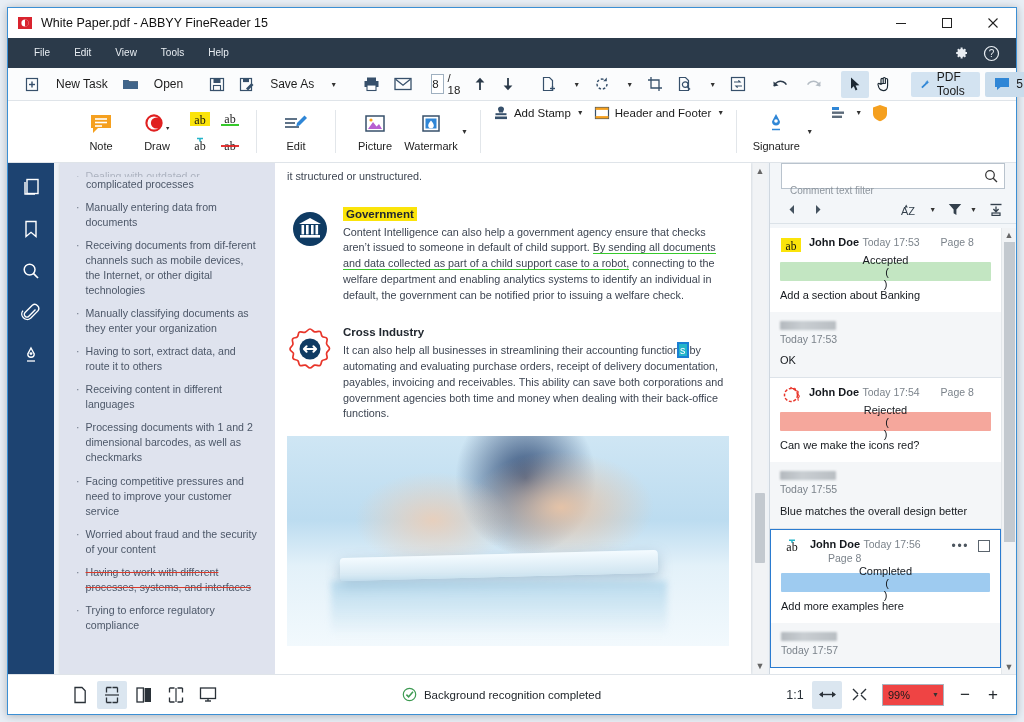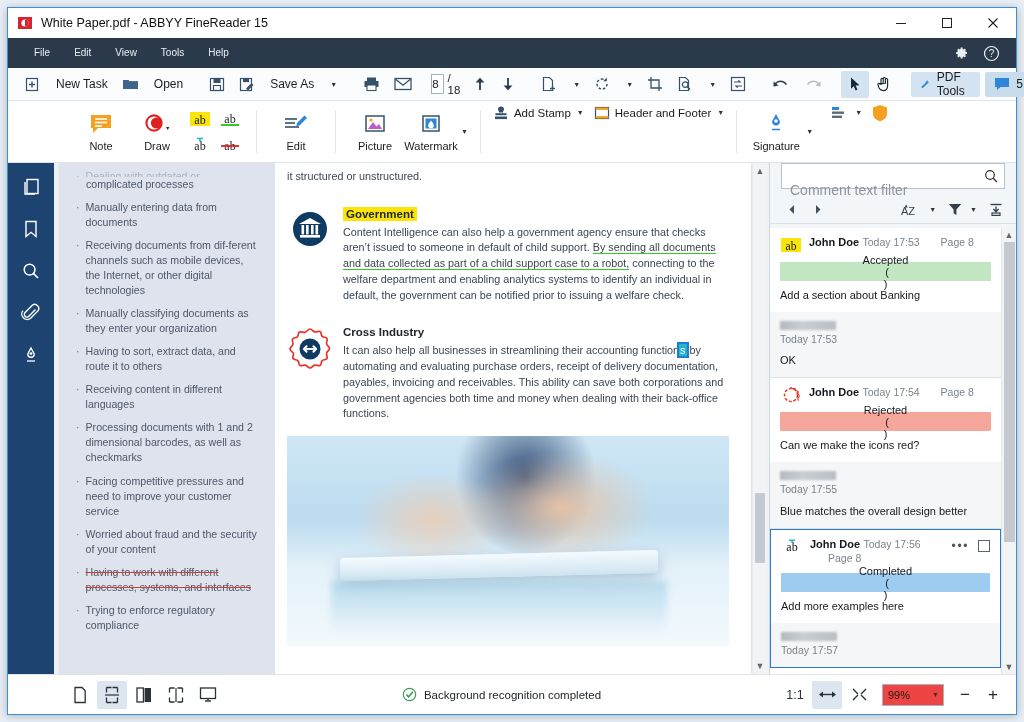--- a/index.html
+++ b/index.html
@@ -156,21 +156,21 @@
   
   .comments {
     width:247px; flex:0 0 247px; background:#f3f6f9;
     border-left:1px solid #cfd7df; display:flex; flex-direction:column; min-height:0;
   }
   .cm-head { height:30px; display:flex; align-items:center; padding:0 11px; }
   .cm-head .ttl { flex:1 1 auto; font-size:11.5px; letter-spacing:.35px; color:#20242a; }
   .cm-filter { margin:0 11px 7px 11px; height:26px; background:#fff; border:1px solid #b9c3cd;
     display:flex; align-items:center; padding:0 6px 0 8px; }
   .cm-filter input {
-    flex:1 1 auto; border:0; outline:0; font-size:14px; color:#222;
+    flex:1 1 auto; border:0; outline:0; font-size:10px; color:#222;
     font-family:"Liberation Sans", sans-serif; background:transparent;margin-top:28px;
   }
   .cm-filter input::placeholder { color:#8d959d; }
   .cm-tools { height:28px; display:flex; align-items:center; padding:0 8px 0 10px; gap:2px; border-bottom:1px solid #dbe2e8;}
   .cm-tools .sp { flex:1 1 auto; }
   .ctbtn { width:24px;height:22px;display:flex;align-items:center;justify-content:center;border-radius:2px;color:#3e4a57;}
   .cm-list { flex:1 1 auto; position:relative; overflow:hidden; background:#fff; margin:4px 0 0 0;}
   .cm-scroll { position:absolute; right:0; top:0; bottom:0; width:15px; background:#f1f3f5; border-left:1px solid #e3e7ea;}
   .cm-scroll .thumb { position:absolute; left:2px; width:11px; background:#c3c9cf;}
   .cm-items { position:absolute; left:0; right:15px; top:0; bottom:0; }

